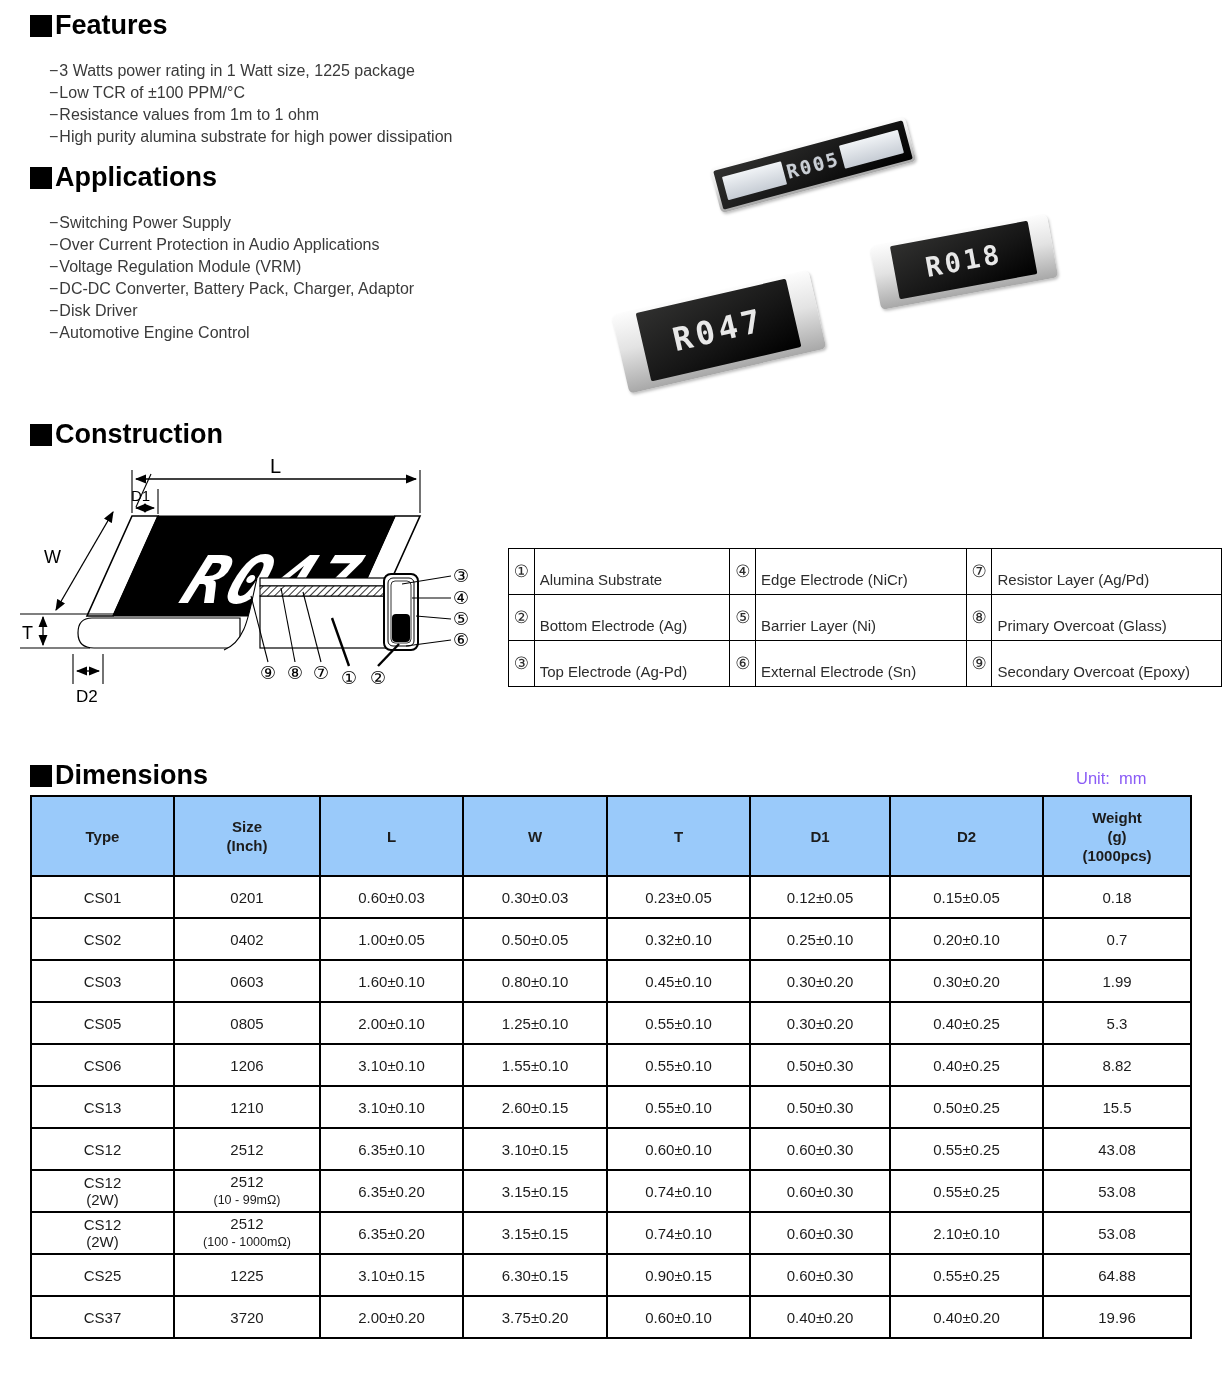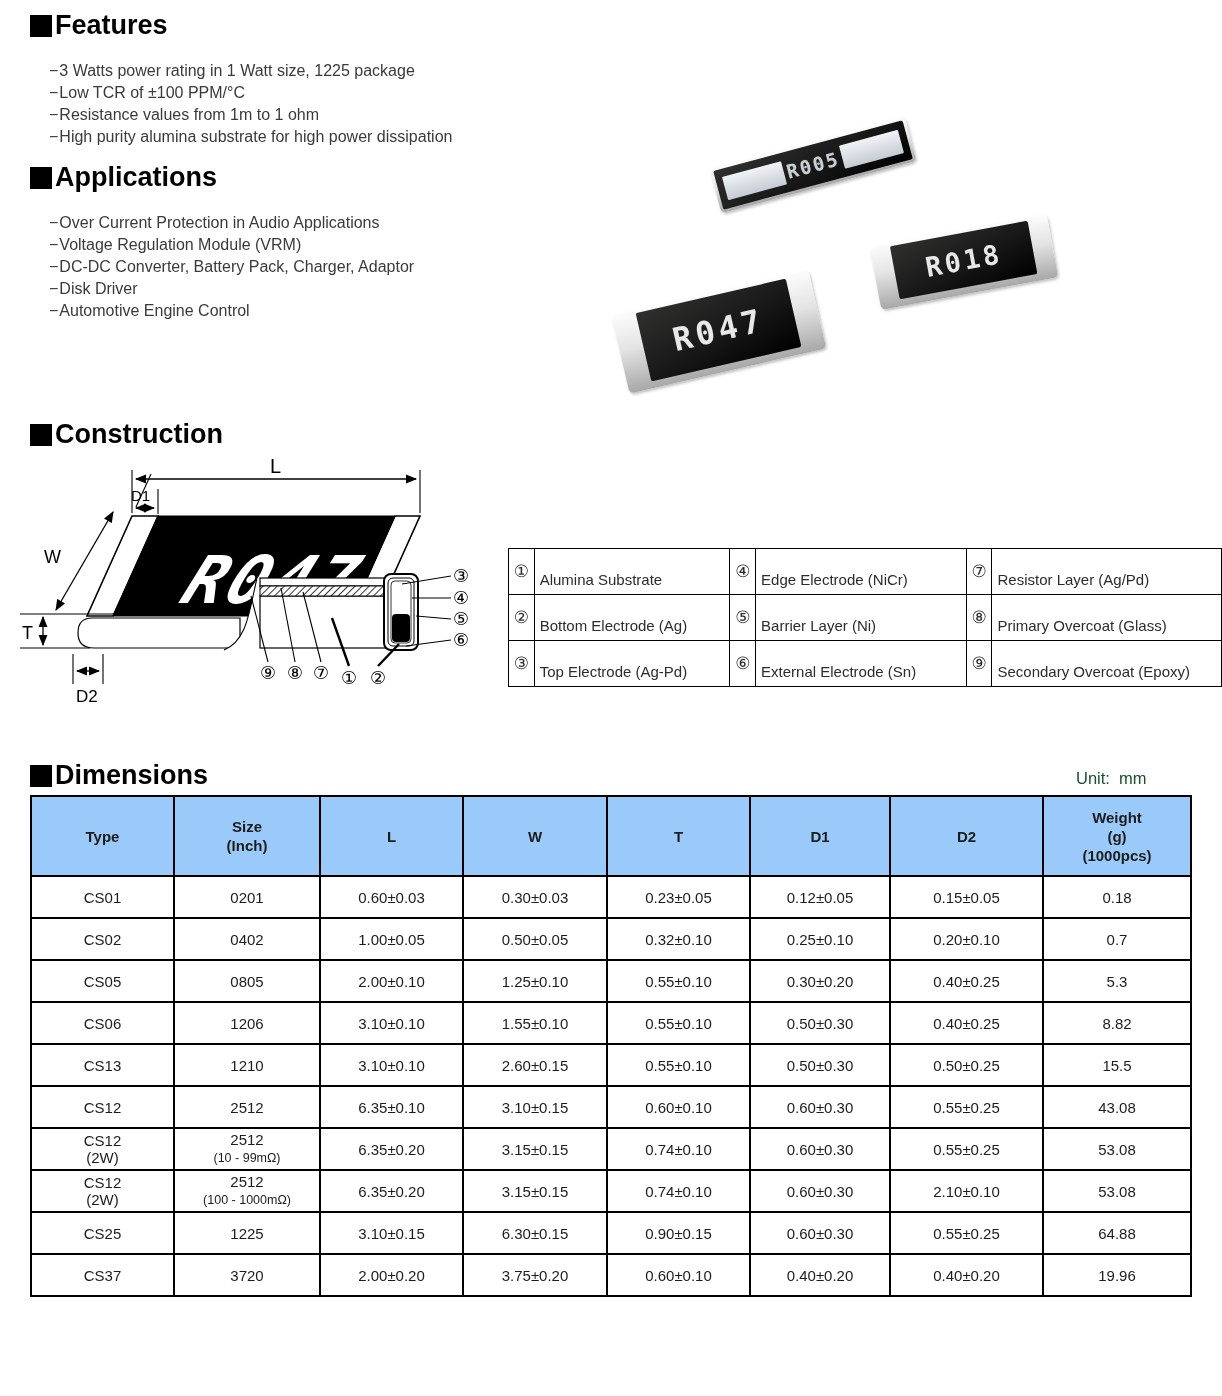--- a/index.html
+++ b/index.html
@@ -42,21 +42,21 @@
   table.legend td.lt1{width:196px;} table.legend td.lt2{width:212px;} table.legend td.lt3{width:228px;}
 
   
   table.dims{border-collapse:collapse;table-layout:fixed;width:1160px;}
   table.dims th,table.dims td{border:2px solid #000;text-align:center;vertical-align:middle;
         padding:0;color:#1c1c1c;overflow:hidden;}
   table.dims thead th{background:#9ACAFA;font-size:15px;font-weight:bold;height:78px;line-height:19px;}
   table.dims tbody tr{height:42px;}
   table.dims tbody td{font-size:15px;line-height:17px;}
   table.dims .sub{font-size:12.5px;}
-  .unit{font-size:16.5px;color:#14532d;white-space:pre;}
+  .unit{font-size:16.5px;color:#8b5cf6;white-space:pre;}
 
   
   svg text{font-family:"Liberation Sans",sans-serif;fill:#000;}
   svg .thin{stroke:#000;stroke-width:1.1;fill:none;}
   svg .dim{stroke:#000;stroke-width:1.3;fill:none;}
   svg .lead{stroke:#000;stroke-width:1.1;fill:none;}
   svg .leadb{stroke:#000;stroke-width:2.4;fill:none;}
   svg .cap{fill:#fff;stroke:#000;stroke-width:1.6;}
   svg .blackface{fill:#000;stroke:#000;stroke-width:1;}
   svg .cs{fill:#fff;stroke:#000;stroke-width:1.2;}
@@ -76,20 +76,21 @@
     <li>Low TCR of ±100 PPM/°C</li>
     <li>Resistance values from 1m to 1 ohm</li>
     <li>High purity alumina substrate for high power dissipation</li>
   </ul>
 
 <div class="abs sec" style="left:30px;top:162px;">
   <span class="sq"></span>
   <h2>Applications</h2>
 </div>
 <ul class="blist abs" style="left:33px;top:196px;">
+    <li>Switching Power Supply</li>
     <li>Over Current Protection in Audio Applications</li>
     <li>Voltage Regulation Module (VRM)</li>
     <li>DC-DC Converter, Battery Pack, Charger, Adaptor</li>
     <li>Disk Driver</li>
     <li>Automotive Engine Control</li>
   </ul>
 
 <div class="abs" style="left:600px;top:100px;width:560px;height:300px;">
   <div class="chip light" style="left:112px;top:42px;width:202px;height:46px;transform:rotate(-15deg);position:absolute;">
     <div class="face">
@@ -262,20 +263,30 @@
         <td>CS02</td>
         <td>0402</td>
         <td>1.00±0.05</td>
         <td>0.50±0.05</td>
         <td>0.32±0.10</td>
         <td>0.25±0.10</td>
         <td>0.20±0.10</td>
         <td>0.7</td>
       </tr>
       <tr>
+        <td>CS03</td>
+        <td>0603</td>
+        <td>1.60±0.10</td>
+        <td>0.80±0.10</td>
+        <td>0.45±0.10</td>
+        <td>0.30±0.20</td>
+        <td>0.30±0.20</td>
+        <td>1.99</td>
+      </tr>
+      <tr>
         <td>CS05</td>
         <td>0805</td>
         <td>2.00±0.10</td>
         <td>1.25±0.10</td>
         <td>0.55±0.10</td>
         <td>0.30±0.20</td>
         <td>0.40±0.25</td>
         <td>5.3</td>
       </tr>
       <tr>

